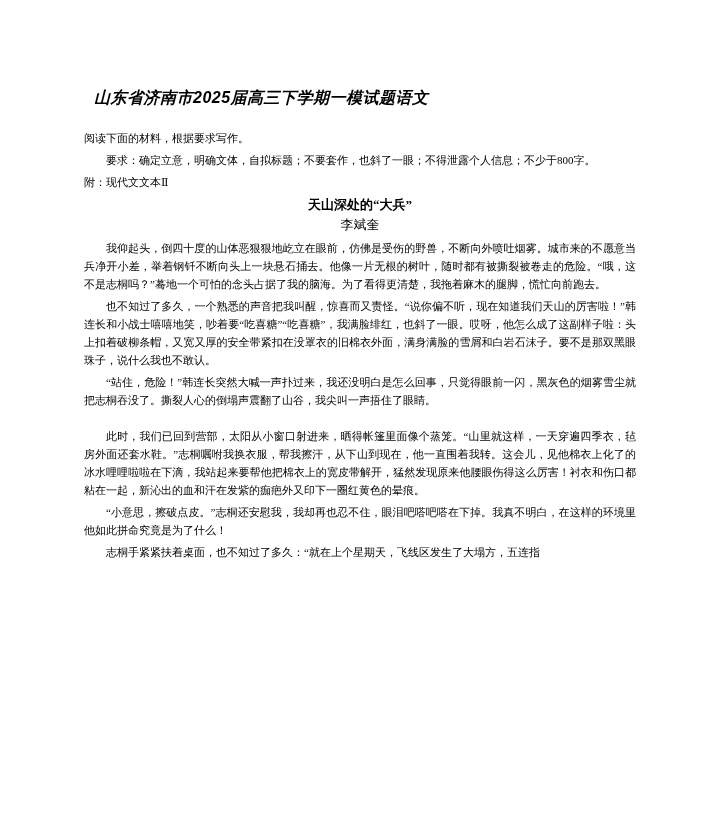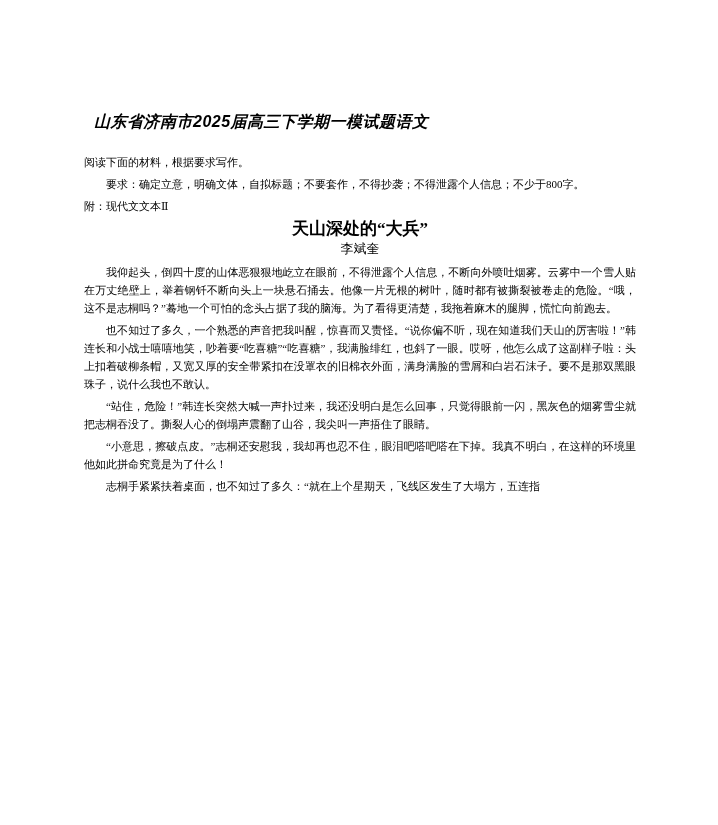--- a/index.html
+++ b/index.html
@@ -6,21 +6,21 @@
     margin: 0;
     padding: 0;
     background: #ffffff;
   }
   .page {
     position: relative;
     width: 718px;
     height: 825px;
     background: #ffffff;
     box-sizing: border-box;
-    padding: 112px 78px 0 80px;
+    padding: 88px 78px 0 80px;
     overflow: hidden;
     color: #000000;
     font-family: "Liberation Serif", "DejaVu Serif", serif;
   }
   .doc-title {
     margin: 0 0 21px 14px;
     font-family: "Liberation Sans", "DejaVu Sans", sans-serif;
     font-size: 16px;
     font-weight: bold;
     font-style: italic;
@@ -31,21 +31,21 @@
     margin: 4px;
     font-size: 11px;
     line-height: 18px;
     text-align: justify;
   }
   .indent {
     text-indent: 2em;
   }
   .story-title {
     margin: 4px 0 0 0;
-    font-size: 17px;
+    font-size: 13px;
     font-weight: bold;
     text-align: center;
     line-height: 20px;
   }
   .story-author {
     margin: 0 0 0 0;
     font-size: 13px;
     text-align: center;
     line-height: 20px;
   }
@@ -57,33 +57,34 @@
 <body>
 
 <div class="page">
 
   <h1 class="doc-title">山东省济南市2025届高三下学期一模试题语文</h1>
 
   <p class="body-par">阅读下面的材料，根据要求写作。</p>
 
 
 
-  <p class="body-par indent">要求：确定立意，明确文体，自拟标题；不要套作，不得抄袭；不得泄露个人信息；不少于800字。</p>
+  <p class="body-par indent">要求：确定立意，明确文体，自拟标题；不要套作，也斜了一眼；不得泄露个人信息；不少于800字。</p>
 
   <p class="body-par">附：现代文文本Ⅱ</p>
 
   <h2 class="story-title">天山深处的“大兵”</h2>
 
   <div class="story-author">李斌奎</div>
 
 
-  <p class="body-par indent">我仰起头，倒四十度的山体恶狠狠地屹立在眼前，不得泄露个人信息，不断向外喷吐烟雾。云雾中一个雪人贴在万丈绝壁上，举着钢钎不断向头上一块悬石捅去。他像一片无根的树叶，随时都有被撕裂被卷走的危险。“哦，这不是志桐吗？”蓦地一个可怕的念头占据了我的脑海。为了看得更清楚，我拖着麻木的腿脚，慌忙向前跑去。</p>
+  <p class="body-par indent">我仰起头，倒四十度的山体恶狠狠地屹立在眼前，仿佛是受伤的野兽，不断向外喷吐烟雾。城市来的不愿意当兵净开小差，举着钢钎不断向头上一块悬石捅去。他像一片无根的树叶，随时都有被撕裂被卷走的危险。“哦，这不是志桐吗？”蓦地一个可怕的念头占据了我的脑海。为了看得更清楚，我拖着麻木的腿脚，慌忙向前跑去。</p>
 
   <p class="body-par indent">也不知过了多久，一个熟悉的声音把我叫醒，惊喜而又责怪。“说你偏不听，现在知道我们天山的厉害啦！”韩连长和小战士嘻嘻地笑，吵着要“吃喜糖”“吃喜糖”，我满脸绯红，也斜了一眼。哎呀，他怎么成了这副样子啦：头上扣着破柳条帽，又宽又厚的安全带紧扣在没罩衣的旧棉衣外面，满身满脸的雪屑和白岩石沫子。要不是那双黑眼珠子，说什么我也不敢认。</p>
 
   <p class="body-par indent">“站住，危险！”韩连长突然大喊一声扑过来，我还没明白是怎么回事，只觉得眼前一闪，黑灰色的烟雾雪尘就把志桐吞没了。撕裂人心的倒塌声震翻了山谷，我尖叫一声捂住了眼睛。</p>
 
+  <p class="body-par indent gap-before">此时，我们已回到营部，太阳从小窗口射进来，晒得帐篷里面像个蒸笼。“山里就这样，一天穿遍四季衣，毡房外面还套水鞋。”志桐嘱咐我换衣服，帮我擦汗，从下山到现在，他一直围着我转。这会儿，见他棉衣上化了的冰水哩哩啦啦在下滴，我站起来要帮他把棉衣上的宽皮带解开，猛然发现原来他腰眼伤得这么厉害！衬衣和伤口都粘在一起，新沁出的血和汗在发紫的痂疤外又印下一圈红黄色的晕痕。</p>
 
   <p class="body-par indent">“小意思，擦破点皮。”志桐还安慰我，我却再也忍不住，眼泪吧嗒吧嗒在下掉。我真不明白，在这样的环境里他如此拼命究竟是为了什么！</p>
 
   <p class="body-par indent">志桐手紧紧扶着桌面，也不知过了多久：“就在上个星期天，飞线区发生了大塌方，五连指</p>
 
 </div>
 
 </body></html>

